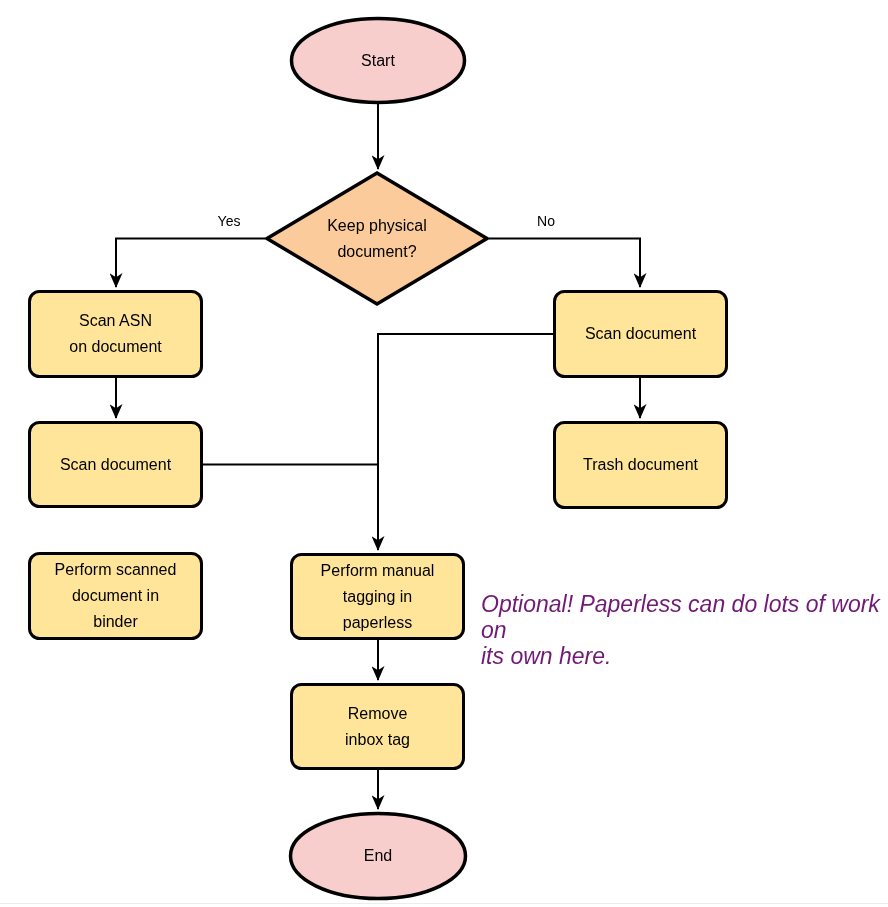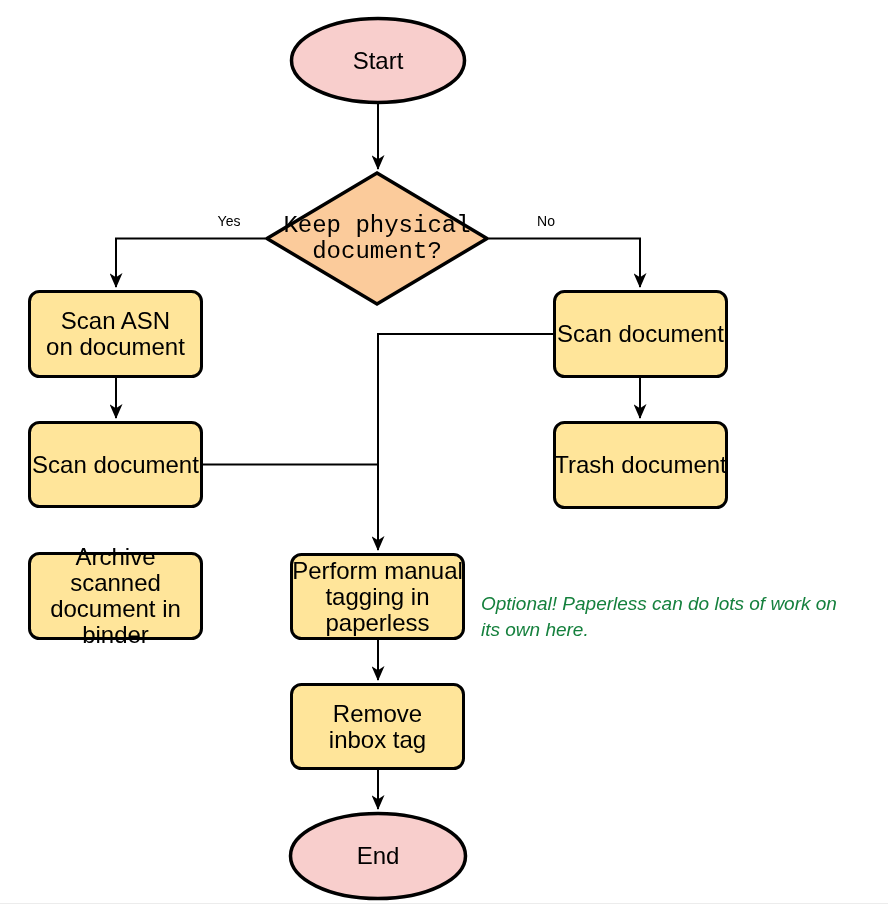--- a/index.html
+++ b/index.html
@@ -16,55 +16,55 @@
     position: absolute;
     left: 0; top: 0;
   }
   .label {
     position: absolute;
     display: flex;
     align-items: center;
     justify-content: center;
     text-align: center;
     white-space: pre-line;
-    font-size: 24px;
+    font-size: 16px;
     line-height: 26px;
     color: #000000;
     pointer-events: none;
   }
   .edge-label {
     position: absolute;
     font-size: 14px;
     line-height: 24px;
     text-align: center;
     color: #000000;
   }
   .note {
     position: absolute;
     left: 481px;
     top: 591px;
     width: 404px;
-    font-size: 19px;
+    font-size: 23px;
     line-height: 26px;
     font-style: italic;
     white-space: pre-line;
     text-align: left;
-    color: #15803d;
+    color: #701a75;
   }
   .bottom-divider {
     position: absolute;
     left: 0;
     top: 903px;
     width: 888px;
     height: 1px;
     background: #ececec;
   }
   
   .lbl-start    { left: 290px; top: 17px;  width: 176px; height: 87px; }
-  .lbl-decision { left: 277px; top: 172px; width: 200px; height: 133px; font-family: Liberation Mono, monospace; }
+  .lbl-decision { left: 277px; top: 172px; width: 200px; height: 133px; }
   .lbl-write    { left: 28px;  top: 290px; width: 175px; height: 88px; }
   .lbl-scan-l   { left: 28px;  top: 421px; width: 175px; height: 87px; }
   .lbl-archive  { left: 28px;  top: 552px; width: 175px; height: 88px; }
   .lbl-scan-r   { left: 553px; top: 290px; width: 175px; height: 88px; }
   .lbl-trash    { left: 553px; top: 421px; width: 175px; height: 88px; border-radius: 31px; }
   .lbl-tagging  { left: 290px; top: 553px; width: 175px; height: 87px; }
   .lbl-remove   { left: 290px; top: 683px; width: 175px; height: 87px; }
   .lbl-end      { left: 289px; top: 812px; width: 178px; height: 88px; }
   .lbl-yes      { left: 203px; top: 209px; width: 52px; }
   .lbl-no       { left: 521px; top: 209px; width: 50px; text-align: center; }
@@ -102,21 +102,21 @@
     <rect x="291.5" y="684.5" width="172" height="84" rx="10" stroke="#000" stroke-width="3" fill="#FFE59A"></rect>
     <ellipse cx="378" cy="856" rx="87.5" ry="42.5" stroke="#000" stroke-width="3.5" fill="#F8CECC"></ellipse>
   </svg>
 
   <div class="label lbl-start">Start</div>
   <div class="label lbl-decision">Keep physical
 document?</div>
   <div class="label lbl-write">Scan ASN
 on document</div>
   <div class="label lbl-scan-l">Scan document</div>
-  <div class="label lbl-archive">Archive scanned
+  <div class="label lbl-archive">Perform scanned
 document in
 binder</div>
   <div class="label lbl-scan-r">Scan document</div>
   <div class="label lbl-trash">Trash document</div>
   <div class="label lbl-remove">Remove
 inbox tag</div>
   <div class="label lbl-tagging">Perform manual
 tagging in
 paperless</div>
   <div class="label lbl-end">End</div>

